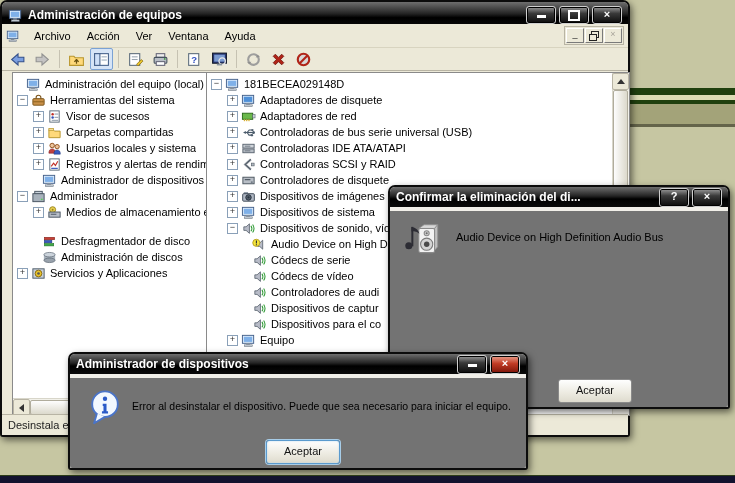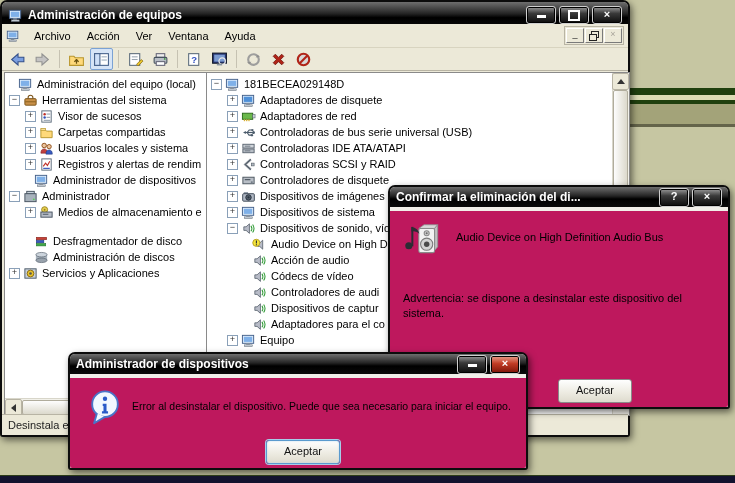--- a/index.html
+++ b/index.html
@@ -52,21 +52,21 @@
        border-bottom:1px solid #b8b4a4;box-sizing:border-box;}
   .tbtn{width:21px;height:20px;display:flex;align-items:center;justify-content:center;border:1px solid transparent;border-radius:2px;}
   .tbtn svg{width:17px;height:17px;}
   .tbtn.active{border-color:#7ba2d4;background:#d6e4f6;}
   .tbtn.disabled{opacity:.95;}
   .tsep{width:1px;height:18px;background:#c6c2b2;margin:0 3px;}
 
   
   .pane{position:absolute;top:70px;height:344px;background:#fff;
         border:1px solid #8a8a8a;box-sizing:border-box;overflow:hidden;}
-  #leftpane{left:2px;width:238px;}
+  #leftpane{left:10px;width:238px;}
   #rightpane{left:204px;width:424px;}
   .tree{position:absolute;left:0;top:0;right:0;bottom:0;padding-top:3px;overflow:hidden;}
   #leftpane .tree{bottom:16px;}
   #rightpane .tree{right:16px;}
   .trow{height:16px;display:flex;align-items:center;white-space:nowrap;font-size:11px;color:#000;}
   .exp{width:11px;height:11px;border:1px solid #8aa0b8;background:#fff;
        font-size:9px;line-height:9px;text-align:center;color:#333;margin-right:3px;
        box-sizing:border-box;flex:none;font-family:"Liberation Mono",monospace;}
   .exp.empty{border:none;background:transparent;width:6px;}
   .ticon{width:15px;height:15px;margin-right:4px;flex:none;}
@@ -85,21 +85,21 @@
   .vthumb{position:absolute;top:17px;right:1px;width:13px;height:270px;background:linear-gradient(90deg,#fdfdfd,#dcd9cc);border:1px solid #b0ac9c;border-radius:2px;}
 
   .statusbar{position:absolute;left:0;right:0;bottom:0;height:21px;background:#ece9d8;
        border-top:1px solid #b8b4a4;font-size:11px;padding:4px 6px;box-sizing:border-box;color:#222;}
 
   
   #confirmdlg{left:388px;top:185px;width:342px;height:224px;z-index:2;}
   #errordlg{left:68px;top:352px;width:460px;height:118px;z-index:3;}
   .dlg-title{height:20px;font-size:12px;}
   .dbtn{width:28px;height:17px;}
-  .dlgbody{position:absolute;left:0;right:0;top:24px;bottom:0;background:#be185d;border-radius:0 0 2px 2px;}
+  .dlgbody{position:absolute;left:0;right:0;top:24px;bottom:0;background:#737373;border-radius:0 0 2px 2px;}
   .btn{position:absolute;height:22px;width:72px;font-size:11px;color:#111;
        background:linear-gradient(#fefefe,#eceae0 60%,#dedbce);
        border:1px solid #8a8a8a;border-radius:3px;text-align:center;line-height:20px;}
   .btn.focus{border:1px solid #5a9ace;box-shadow:0 0 0 1px #a8cde8, inset 0 0 2px #bcd8ec;}
   .devlabel{position:absolute;left:66px;top:20px;font-size:11px;}
   .warntext{position:absolute;left:13px;top:80px;width:310px;font-size:11px;line-height:15px;}
   .errtext{position:absolute;left:62px;top:22px;font-size:10.5px;white-space:nowrap;}
 </style>
 </head>
 <body>
@@ -567,21 +567,21 @@
           <svg class="ticon">
             <use href="#i-speaker-warn"></use>
           </svg>
           <span class="tlabel">Audio Device on High D</span>
         </div>
         <div class="trow" style="padding-left: 36px;">
           <span class="exp empty"></span>
           <svg class="ticon">
             <use href="#i-speaker"></use>
           </svg>
-          <span class="tlabel">Acción de audio</span>
+          <span class="tlabel">Códecs de serie</span>
         </div>
         <div class="trow" style="padding-left: 36px;">
           <span class="exp empty"></span>
           <svg class="ticon">
             <use href="#i-speaker"></use>
           </svg>
           <span class="tlabel">Códecs de vídeo</span>
         </div>
         <div class="trow" style="padding-left: 36px;">
           <span class="exp empty"></span>
@@ -595,21 +595,21 @@
           <svg class="ticon">
             <use href="#i-speaker"></use>
           </svg>
           <span class="tlabel">Dispositivos de captur</span>
         </div>
         <div class="trow" style="padding-left: 36px;">
           <span class="exp empty"></span>
           <svg class="ticon">
             <use href="#i-speaker"></use>
           </svg>
-          <span class="tlabel">Adaptadores para el co</span>
+          <span class="tlabel">Dispositivos para el co</span>
         </div>
         <div class="trow" style="padding-left: 20px;">
           <span class="exp">+</span>
           <svg class="ticon">
             <use href="#i-computer"></use>
           </svg>
           <span class="tlabel">Equipo</span>
         </div>
       </div>
     <div class="vscroll">
@@ -631,21 +631,20 @@
     <span class="capbtns">
       <span class="cbtn dbtn">?</span>
       <span class="cbtn dbtn">×</span>
     </span>
   </div>
   <div class="dlgbody">
     <svg width="42" height="42" style="position:absolute;left:12px;top:8px">
         <use href="#i-audio-big"></use>
       </svg>
     <span class="devlabel">Audio Device on High Definition Audio Bus</span>
-    <span class="warntext">Advertencia: se dispone a desinstalar este dispositivo del sistema.</span>
     <span class="btn" style="left:168px;top:168px">Aceptar</span>
   </div>
 </div>
 
 <div id="errordlg" class="win">
   <div class="titlebar dlg-title">
     <span>Administrador de dispositivos</span>
     <span class="capbtns">
       <span class="cbtn dbtn"><span class="minglyph"></span></span>
       <span class="cbtn dbtn red">×</span>

